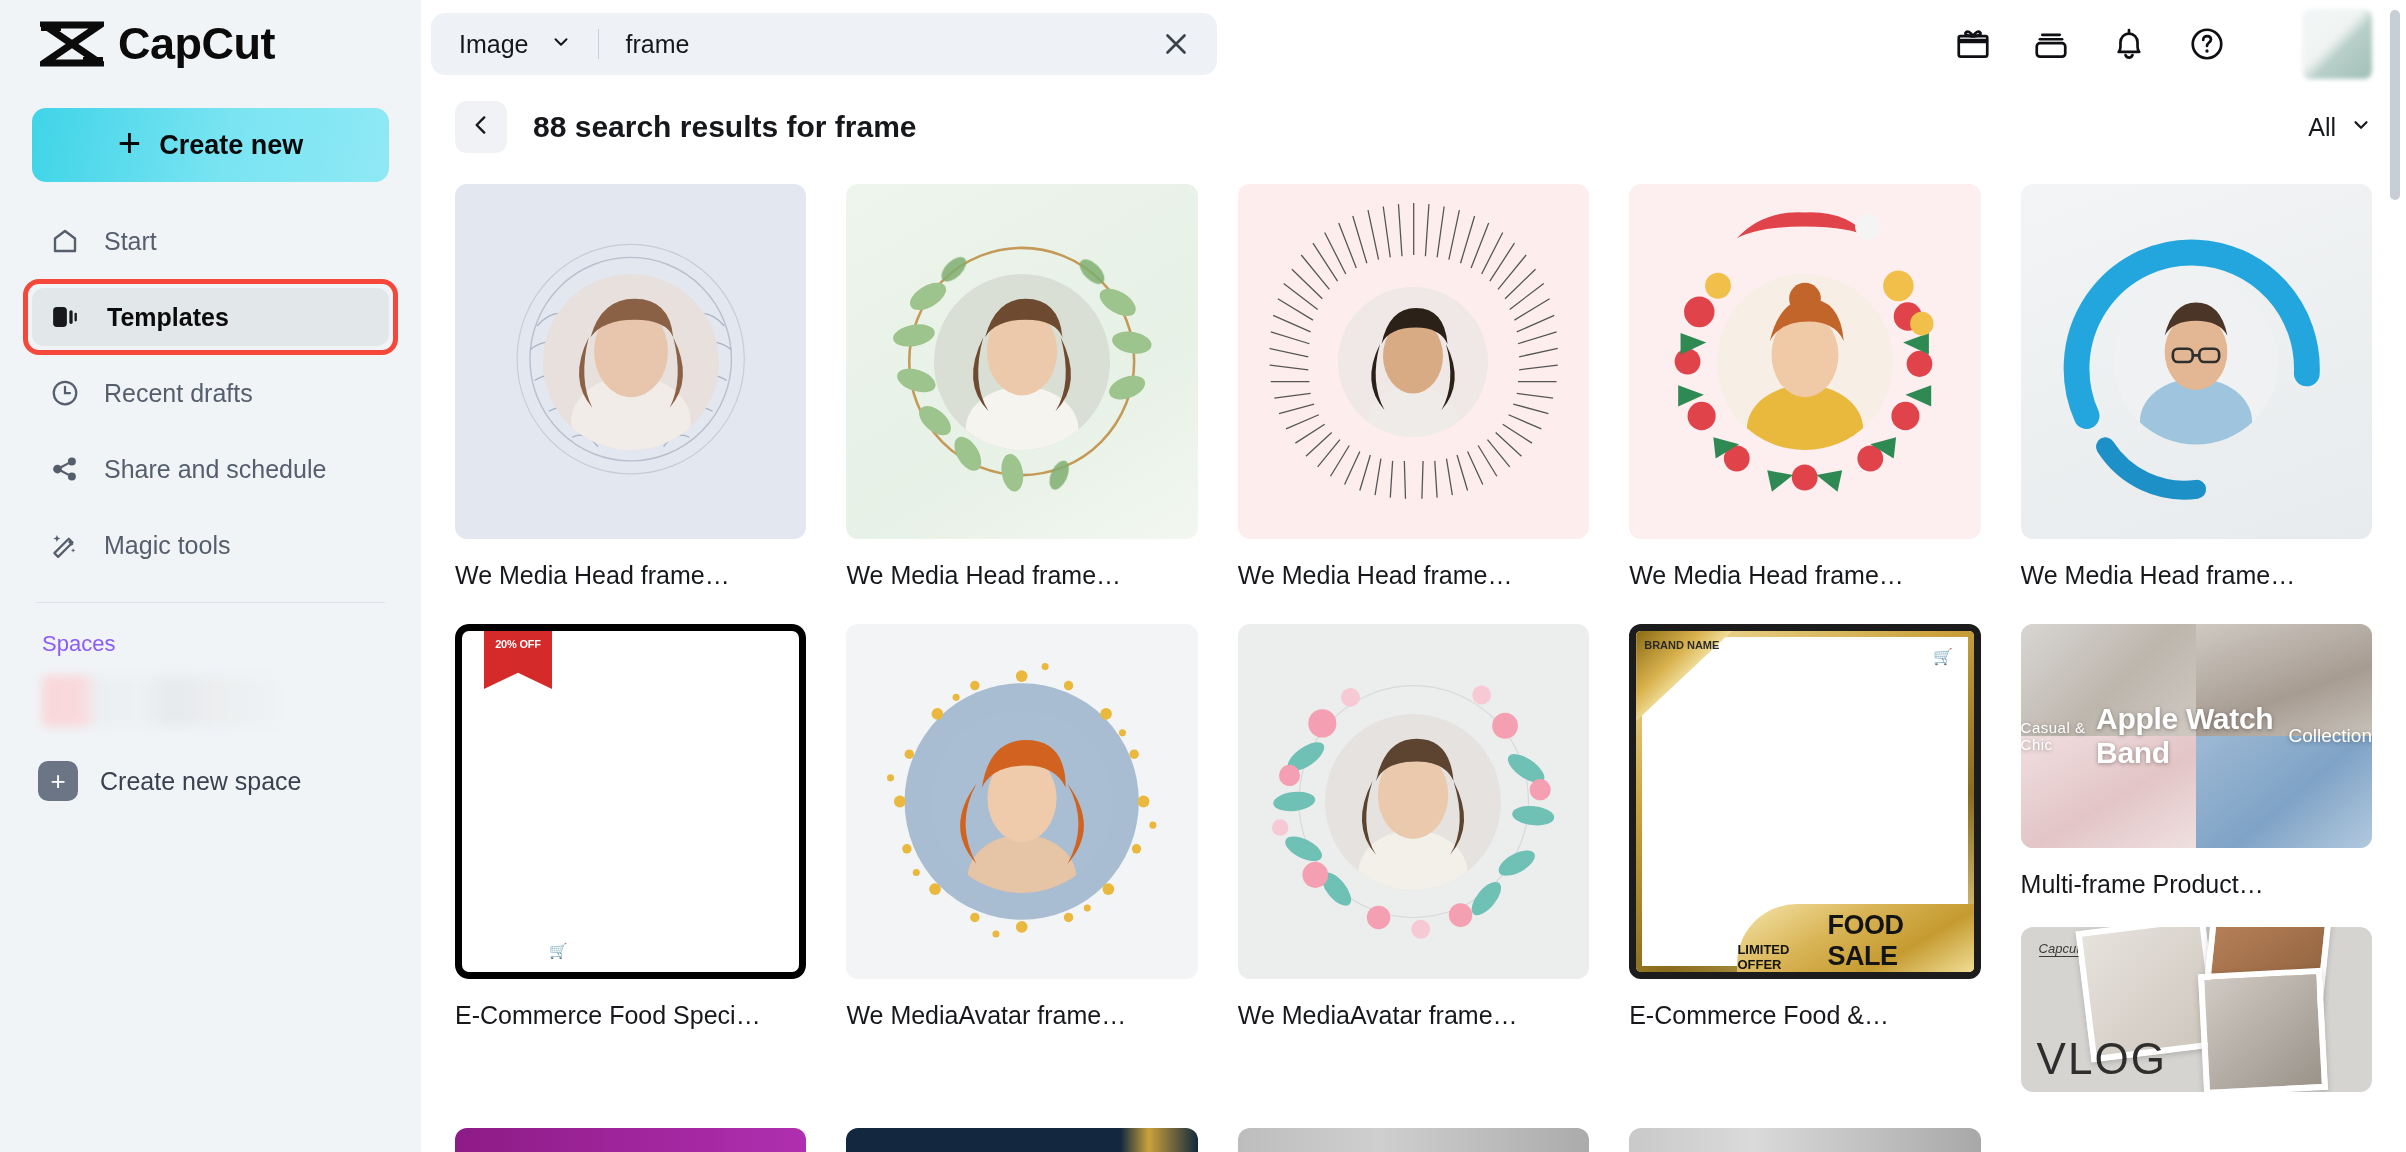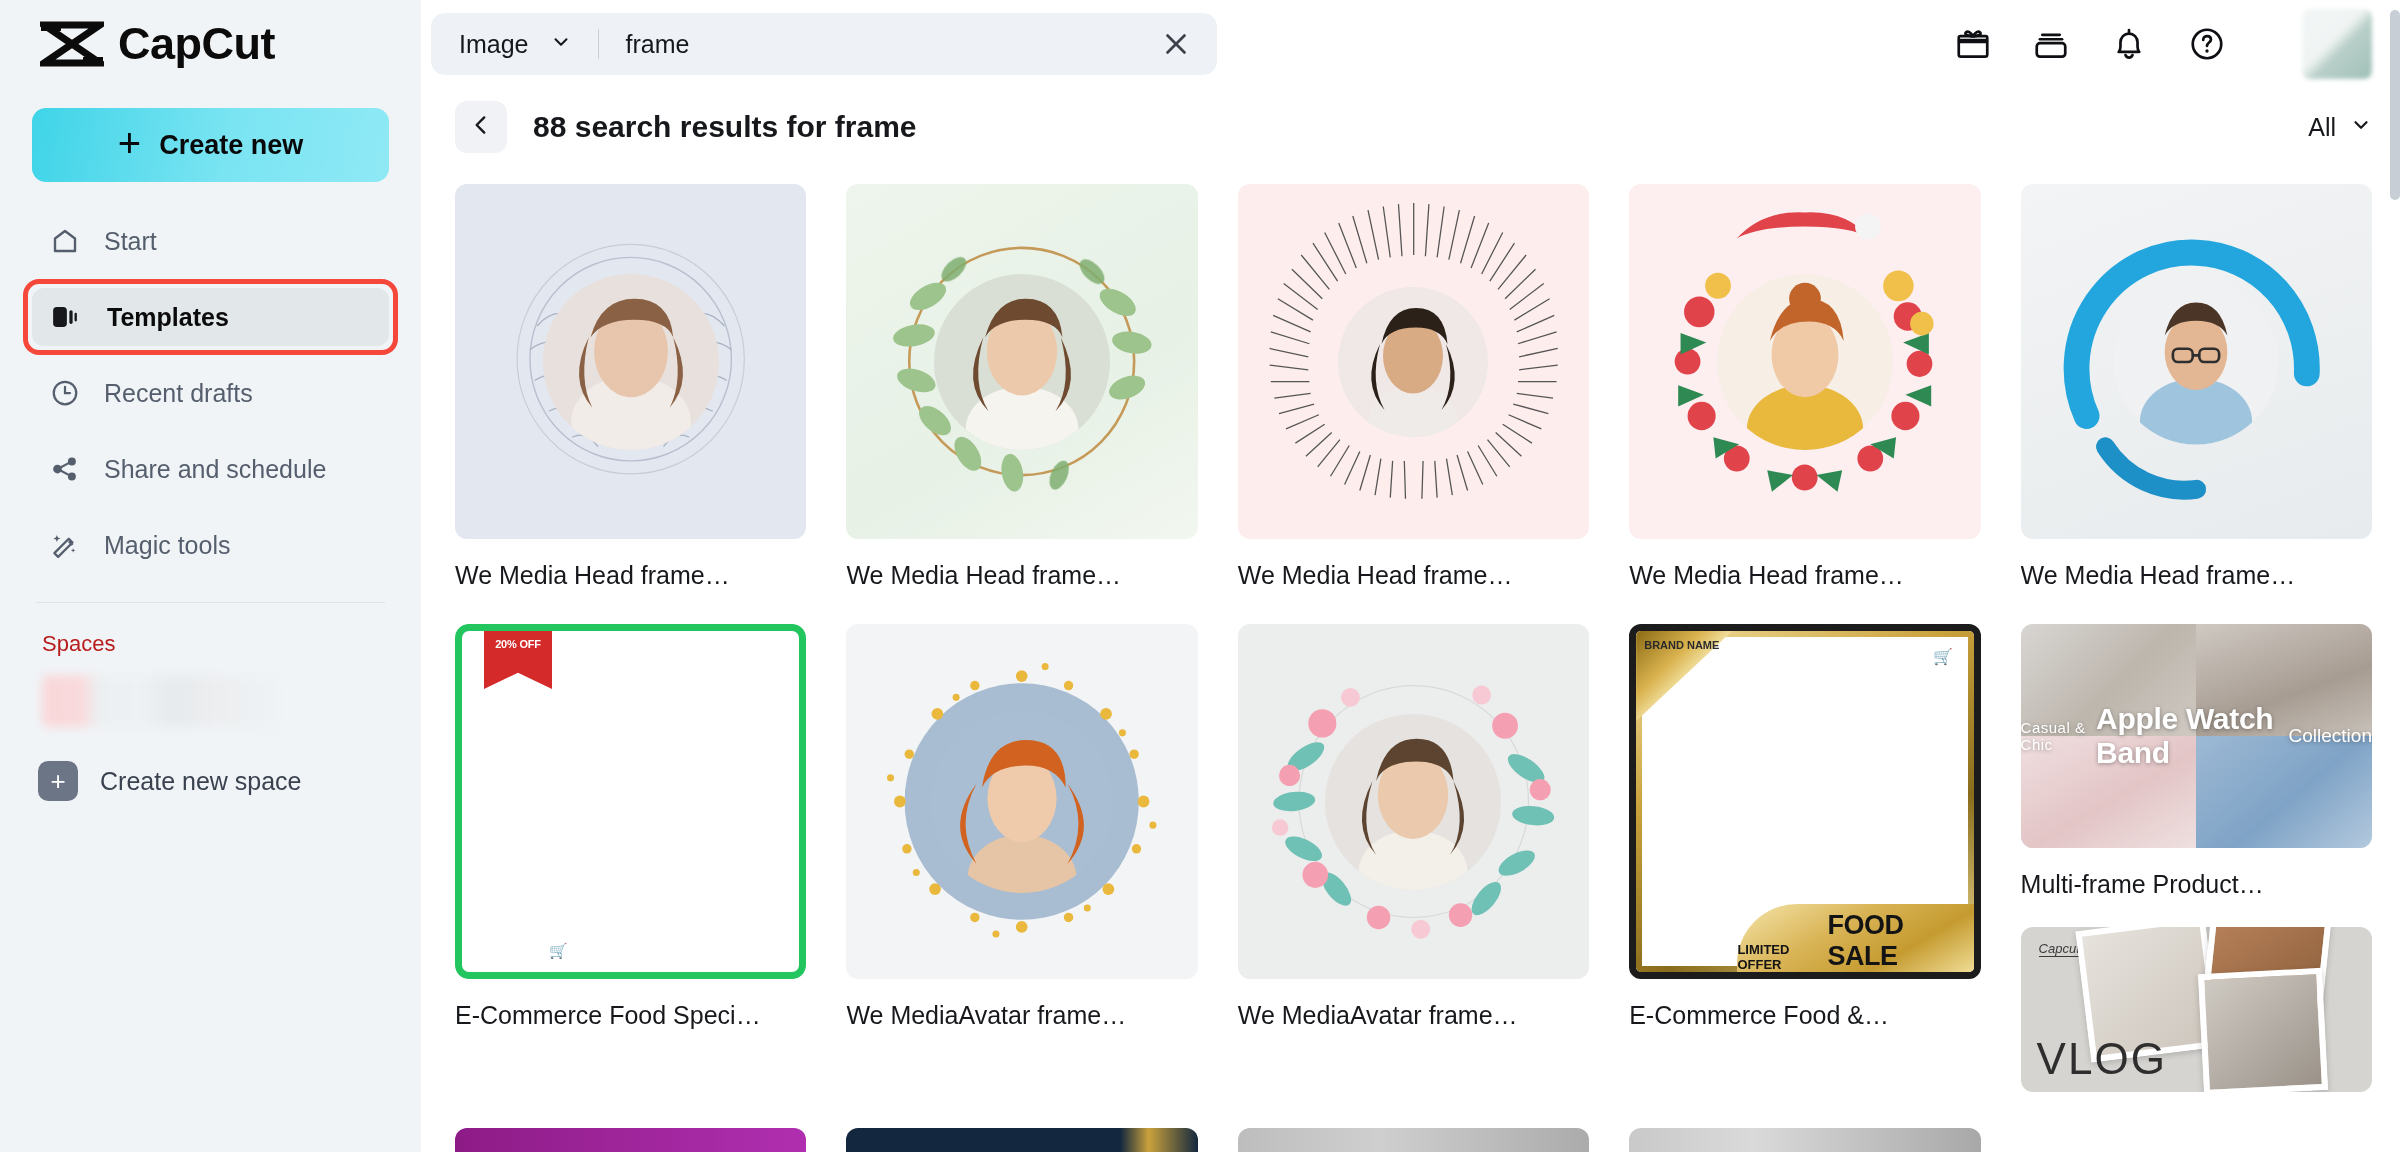--- a/index.html
+++ b/index.html
@@ -47,21 +47,21 @@
   .nav-icon { width: 34px; height: 34px; display:flex; align-items:center; justify-content:center; flex: 0 0 34px;}
   .hl-box {
     position: absolute;
     left: -9px; top: -9px; right: -9px; bottom: -9px;
     border: 5px solid #f5483b; border-radius: 16px;
     pointer-events: none;
   }
 
   .divider { height: 1px; background: #dde3e8; margin: 28px 4px 0 4px; }
 
-  .spaces-title { font-size: 22px; color: #b91c1c; margin: 28px 0 0 10px; }
+  .spaces-title { font-size: 22px; color: #8b5cf6; margin: 28px 0 0 10px; }
   .space-blur {
     margin: 18px 0 0 10px;
     width: 250px; height: 52px; border-radius: 6px;
     background: linear-gradient(90deg,#f9d7d9 0%, #f9dadc 16%, #eceff1 22%, #eef1f3 40%, #e7eaec 52%, #eceef0 70%, #eef1f3 86%, #f1f4f7 100%);
     filter: blur(5px);
   }
   .create-space { display: flex; align-items: center; gap: 22px; margin: 34px 0 0 6px; cursor: pointer; }
   .create-space .sq {
     width: 40px; height: 40px; border-radius: 10px; background: #6b7585;
     display:flex; align-items:center; justify-content:center; color:#fff; font-size: 26px; line-height: 1;
@@ -128,21 +128,21 @@
   .card.tall .card-label { margin: 22px 0 28px 0; }
 
   
   .center-portrait {
     position: absolute; left: 50%; top: 50%; transform: translate(-50%,-50%);
     width: 176px; height: 176px; border-radius: 50%; overflow: hidden;
   }
   .face { width: 100%; height: 100%; }
 
   
-  .ec-red { background:#fff; border: 7px solid #22c55e; border-radius: 14px; width:100%; height:100%; position:relative; }
+  .ec-red { background:#fff; border: 7px solid #000000; border-radius: 14px; width:100%; height:100%; position:relative; }
   .ribbon {
     position:absolute; left: 22px; top: 0; width: 68px; height: 58px; background:#d42a2a;
     clip-path: polygon(0 0, 100% 0, 100% 100%, 50% 72%, 0 100%);
     display:flex; align-items:flex-start; justify-content:center;
   }
   .ribbon span { color:#fff; font-size: 11px; font-weight:700; margin-top: 7px; letter-spacing:-0.2px;}
   .gold-band {
     position:absolute; right:0; bottom:0; width: 78%; height: 62px;
     background: linear-gradient(160deg,#f7e7a8 0%, #e6c564 30%, #cfa63c 55%, #f0dd9a 80%, #d8b45a 100%);
     clip-path: polygon(16% 0, 100% 0, 100% 100%, 0 100%);

